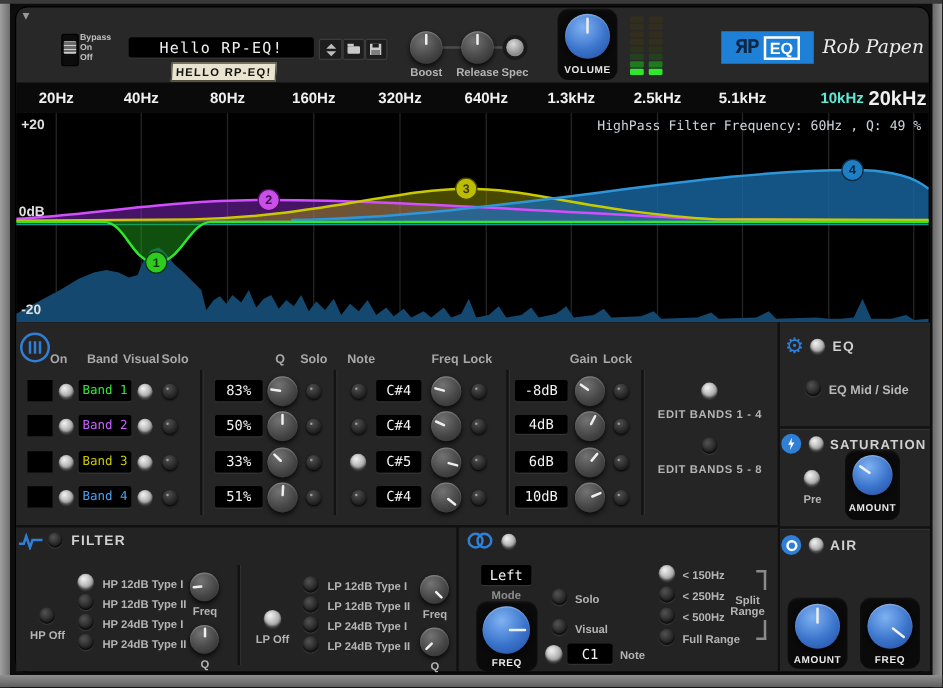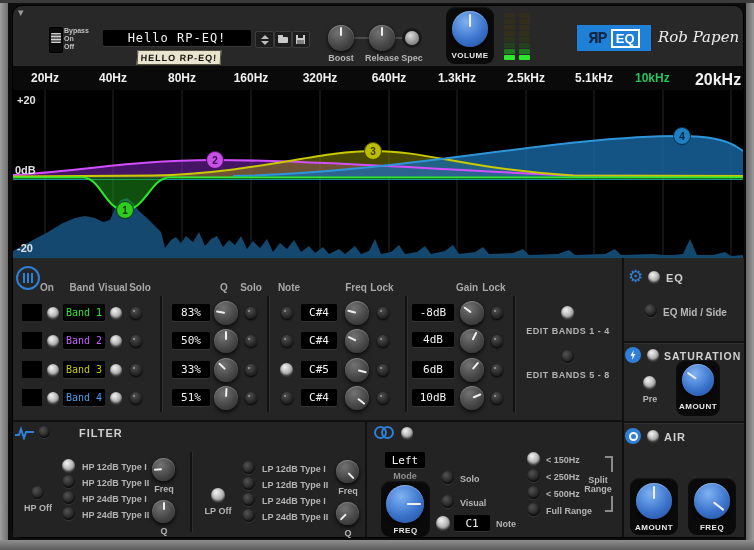--- a/index.html
+++ b/index.html
@@ -130,21 +130,21 @@
   <div class="abs" style="left:13px;top:66px;width:730px;height:24px;background:#0a0a0a;"></div>
   <div class="abs" style="left:17px;top:71px;width:56px;text-align:center;font-weight:bold;font-size:12px;color:#f0f0f0;">20Hz</div>
   <div class="abs" style="left:85px;top:71px;width:56px;text-align:center;font-weight:bold;font-size:12px;color:#f0f0f0;">40Hz</div>
   <div class="abs" style="left:154px;top:71px;width:56px;text-align:center;font-weight:bold;font-size:12px;color:#f0f0f0;">80Hz</div>
   <div class="abs" style="left:223px;top:71px;width:56px;text-align:center;font-weight:bold;font-size:12px;color:#f0f0f0;">160Hz</div>
   <div class="abs" style="left:292px;top:71px;width:56px;text-align:center;font-weight:bold;font-size:12px;color:#f0f0f0;">320Hz</div>
   <div class="abs" style="left:361px;top:71px;width:56px;text-align:center;font-weight:bold;font-size:12px;color:#f0f0f0;">640Hz</div>
   <div class="abs" style="left:429px;top:71px;width:56px;text-align:center;font-weight:bold;font-size:12px;color:#f0f0f0;">1.3kHz</div>
   <div class="abs" style="left:498px;top:71px;width:56px;text-align:center;font-weight:bold;font-size:12px;color:#f0f0f0;">2.5kHz</div>
   <div class="abs" style="left:566px;top:71px;width:56px;text-align:center;font-weight:bold;font-size:12px;color:#f0f0f0;">5.1kHz</div>
-  <div class="abs" style="left:635px;top:71px;width:56px;text-align:left;font-weight:bold;font-size:12px;color:#22c55e;">10kHz</div>
+  <div class="abs" style="left:635px;top:71px;width:56px;text-align:right;font-weight:bold;font-size:12px;color:#5eead4;">10kHz</div>
   <div class="abs" style="left:692px;top:71px;width:52px;text-align:center;font-weight:bold;font-size:16px;color:#f0f0f0;">20kHz</div>
 
   <div class="abs" style="left:13px;top:90px;width:730px;height:168px;background:#000;">
     <svg width="730" height="168" viewBox="0 0 730 168">
       <g stroke="#262626" stroke-width="1">
         <line x1="32" y1="0" x2="32" y2="168"></line>
           <line x1="100" y1="0" x2="100" y2="168"></line>
         <line x1="169" y1="0" x2="169" y2="168"></line>
           <line x1="238" y1="0" x2="238" y2="168"></line>
         <line x1="307" y1="0" x2="307" y2="168"></line>
@@ -173,20 +173,21 @@
         <text x="202" y="73.5" fill="#3c0b50">2</text>
         <circle cx="360" cy="61" r="8.5" fill="#bdbd00" stroke="#4a4a00"></circle>
         <text x="360" y="64.5" fill="#3a3a04">3</text>
         <circle cx="669" cy="46" r="8.5" fill="#1f7fc4" stroke="#0a2c44"></circle>
         <text x="669" y="49.5" fill="#062238">4</text>
       </g>
     </svg>
     <div class="abs" style="left:4px;top:4px;font-weight:bold;font-size:11px;color:#e0e0e0;">+20</div>
     <div class="abs" style="left:2px;top:74px;font-weight:bold;font-size:11px;color:#e0e0e0;">0dB</div>
     <div class="abs" style="left:4px;top:152px;font-weight:bold;font-size:11px;color:#e0e0e0;">-20</div>
+    <div class="abs" style="right:6px;top:5px;font-family:'DejaVu Sans Mono',monospace;font-size:10.5px;color:#ccd4da;">HighPass Filter Frequency: 60Hz , Q: 49 %</div>
   </div>
 
   <div class="abs" style="left:13px;top:258px;width:609px;height:162px;background:#252525;"></div>
 
   <div class="abs icon-circle" style="left:16px;top:266px;width:20px;height:20px;border:2px solid #2f7fd6;background:#252525;">
     <div style="display:flex;gap:2px;">
         <span style="width:2px;height:10px;background:#2f7fd6;"></span>
         <span style="width:2px;height:10px;background:#2f7fd6;"></span>
         <span style="width:2px;height:10px;background:#2f7fd6;"></span>
       </div>
@@ -347,21 +348,21 @@
   <div class="knob blue" style="left:694px;top:483px;width:36px;height:36px;">
       <span class="ptr" style="transform:rotate(128deg)"></span>
     </div>
   <div class="abs white-lbl" style="left:688px;top:523px;width:48px;">FREQ</div>
 
   <div class="abs" style="left:13px;top:420px;width:352px;height:117px;background:#232323;border-top:2px solid #101010;box-sizing:border-box;"></div>
   <svg class="abs" style="left:15px;top:426px;" width="20" height="14" viewBox="0 0 20 14">
     <polyline points="0,9 4,9 6,3 9,12 11,6 19,6" fill="none" stroke="#2f7fd6" stroke-width="2"></polyline>
   </svg>
   <span class="abs led off" style="left:38px;top:426px;width:12px;height:12px;"></span>
-  <div class="abs title" style="left:57px;top:427px;margin-left:22px;">FILTER</div>
+  <div class="abs title" style="left:57px;top:427px;">FILTER</div>
 
   <span class="abs led off" style="left:31px;top:486px;width:13px;height:13px;"></span>
   <div class="abs lbl" style="left:16px;top:503px;width:44px;text-align:center;">HP Off</div>
   <span class="abs led on" style="left:62px;top:459px;width:13px;height:13px;"></span>
   <div class="abs lbl" style="left:82px;top:462px;">HP 12dB Type I</div>
   <span class="abs led off" style="left:62px;top:475px;width:13px;height:13px;"></span>
   <div class="abs lbl" style="left:82px;top:478px;">HP 12dB Type II</div>
   <span class="abs led off" style="left:62px;top:491px;width:13px;height:13px;"></span>
   <div class="abs lbl" style="left:82px;top:494px;">HP 24dB Type I</div>
   <span class="abs led off" style="left:62px;top:507px;width:13px;height:13px;"></span>

